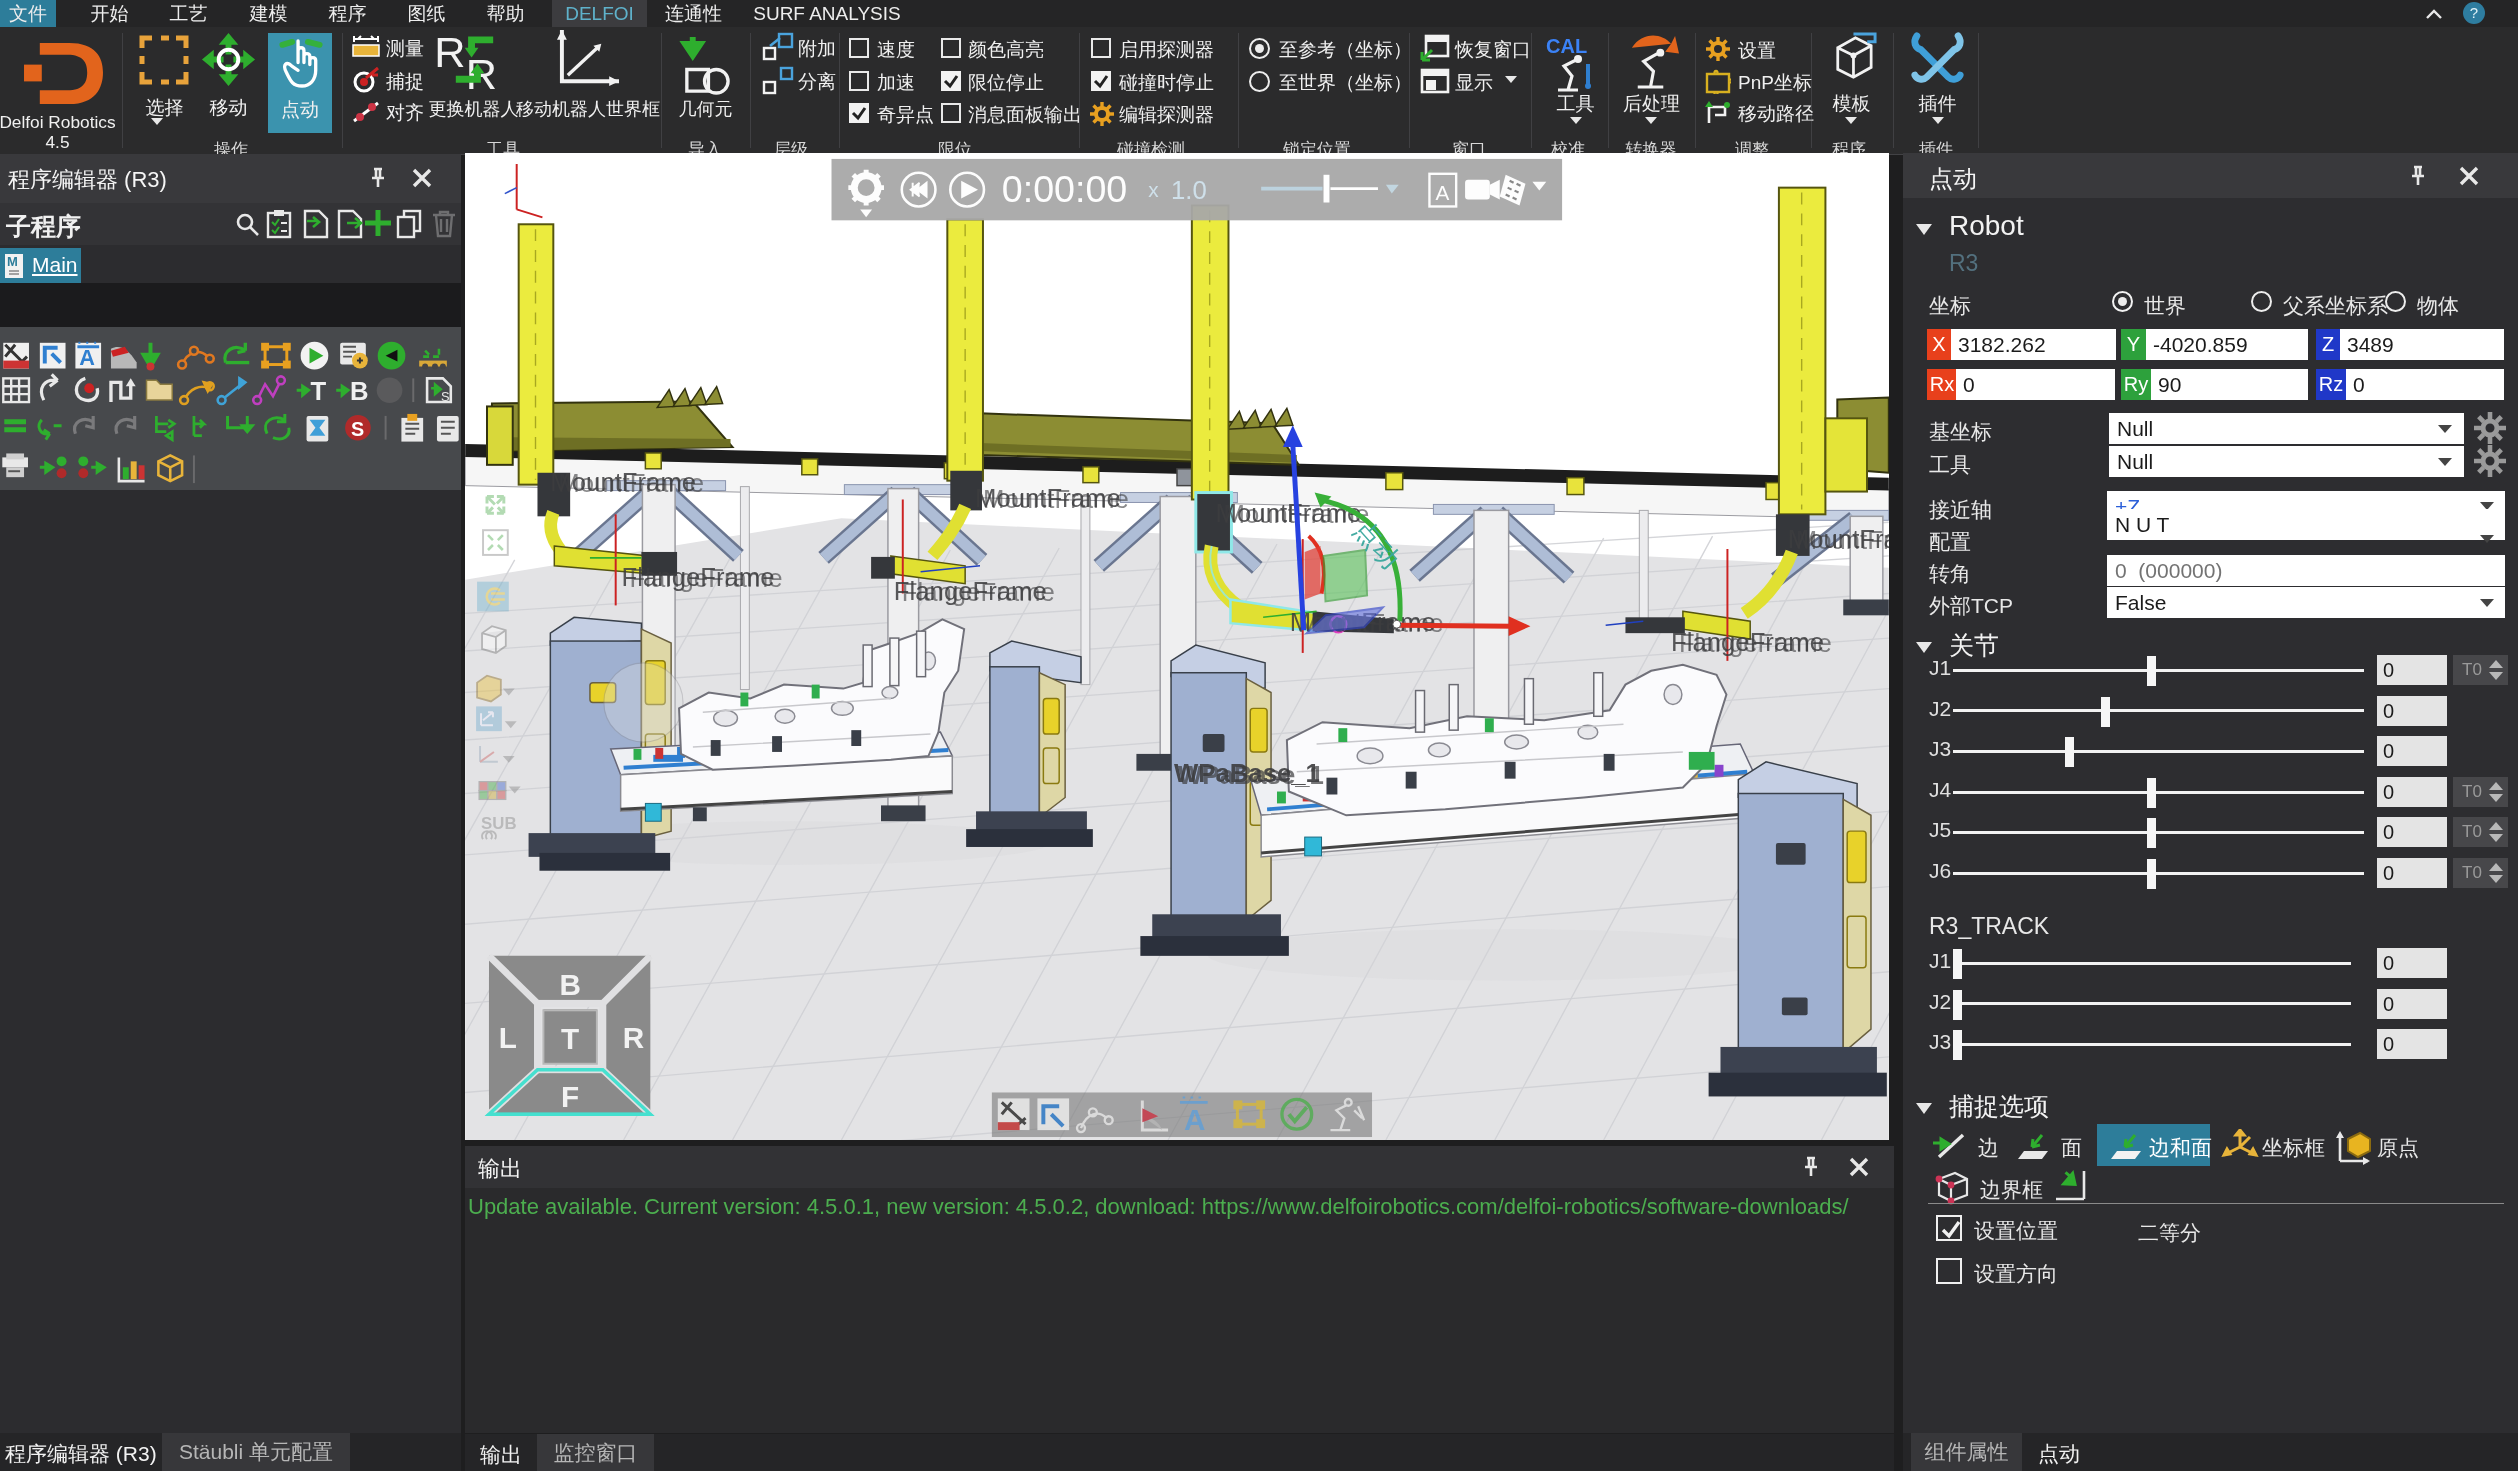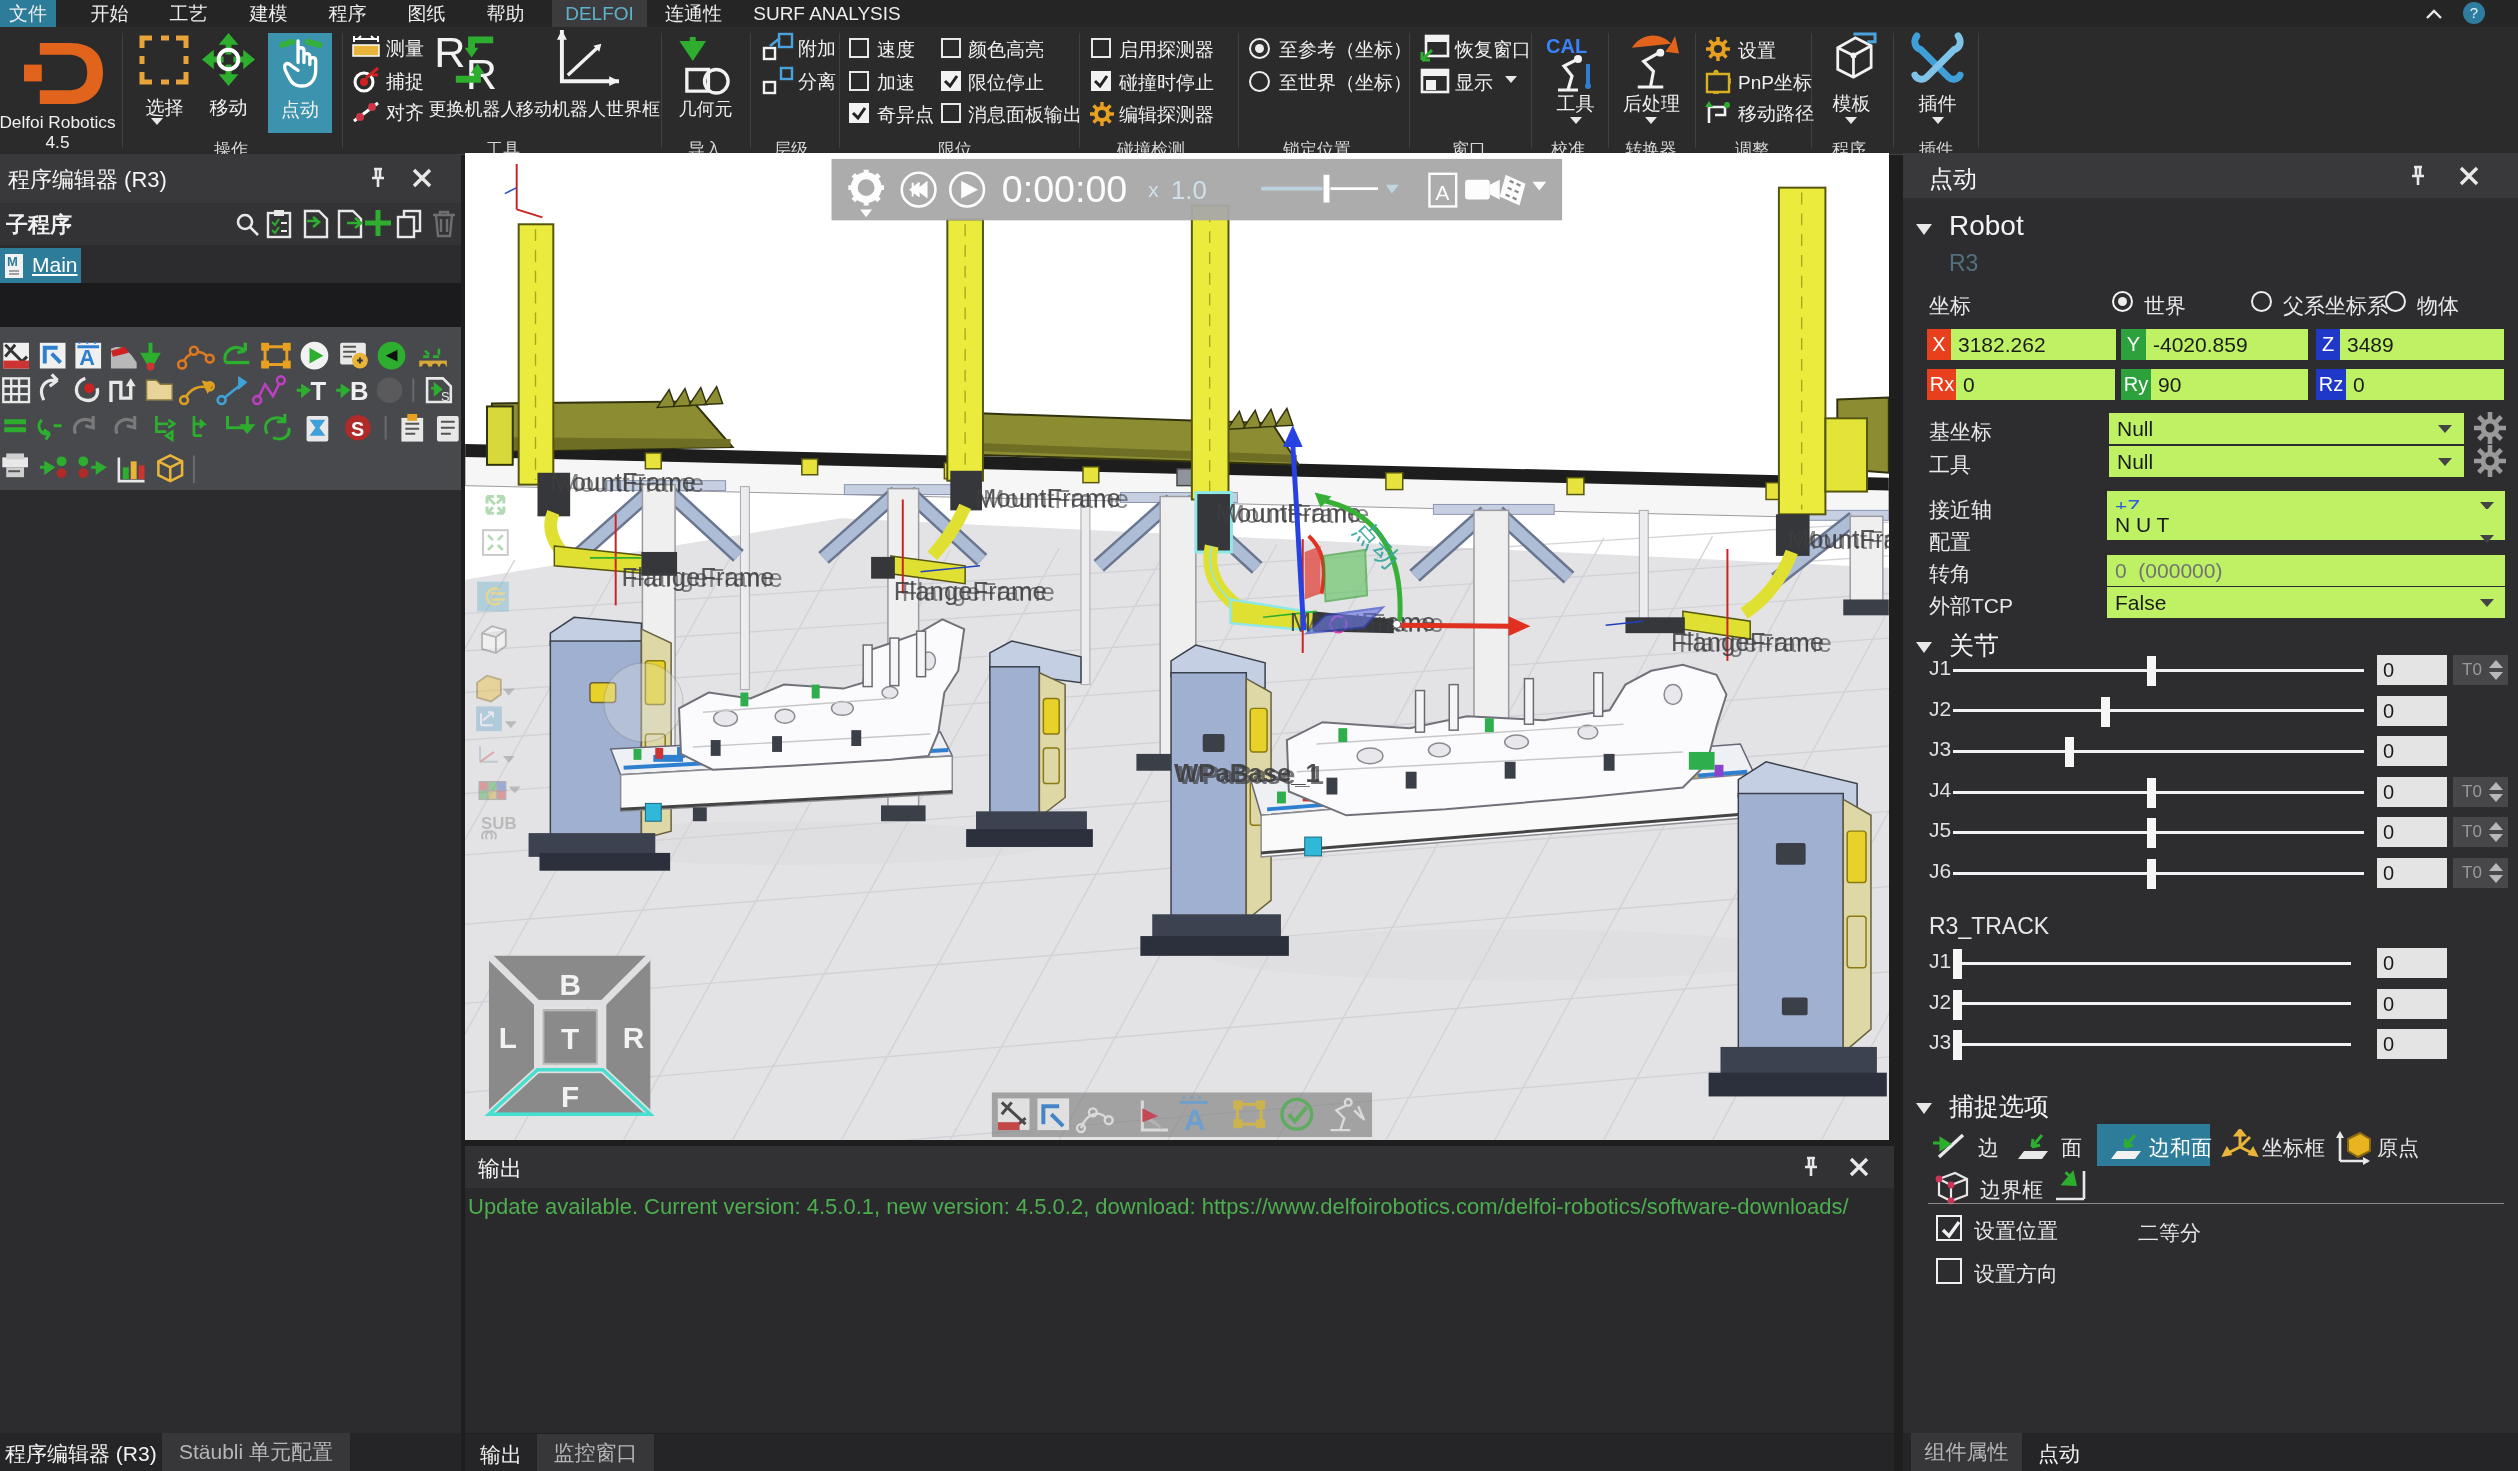--- a/index.html
+++ b/index.html
@@ -20,21 +20,21 @@
   .cbc svg{position:absolute;left:0;top:0;}
   .radio{position:absolute;width:21px;height:21px;border-radius:50%;border:2px solid #ededed;background:#2b2b2c;box-sizing:border-box;}
   .radio.sel::after{content:"";position:absolute;left:4px;top:4px;width:9px;height:9px;border-radius:50%;background:#ededed;}
   .dtri{position:absolute;width:0;height:0;border-left:6px solid transparent;border-right:6px solid transparent;border-top:7px solid #e8e8e8;}
   
   .ptitle{position:absolute;left:0;top:0;right:0;height:45px;background:#39393c;}
   .ptxt{position:absolute;left:12px;top:10px;font-size:22px;color:#f5f5f5;}
   
   #rightpanel{position:absolute;left:1903px;top:153px;width:616px;height:1318px;background:#2d2d30;}
   .rlabel{position:absolute;font-size:21px;color:#e8e8e8;white-space:nowrap;}
-  .field{position:absolute;background:#bef264;color:#1b1b1b;font-size:21px;box-sizing:border-box;}
+  .field{position:absolute;background:#ffffff;color:#1b1b1b;font-size:21px;box-sizing:border-box;}
   .badge{position:absolute;color:#fff;font-size:20px;text-align:center;}
   .ddarrow{position:absolute;width:0;height:0;border-left:7px solid transparent;border-right:7px solid transparent;border-top:8px solid #444;}
   .slider-line{position:absolute;height:3px;background:#f2f2f2;}
   .slider-h{position:absolute;width:9px;height:30px;background:#f6f6f6;}
   .valbox{position:absolute;width:70px;height:30px;background:#e4e4e4;color:#1b1b1b;font-size:20px;padding-left:6px;box-sizing:border-box;}
   .tospin{position:absolute;width:55px;height:30px;background:#47474a;color:#9a9a9a;font-size:17px;}
   .jlab{position:absolute;font-size:21px;color:#e0e0e0;}
   
   .tab-act{position:absolute;font-size:21px;color:#f2f2f2;white-space:nowrap;}
   .tab-ina{position:absolute;background:#37373a;color:#b6b6b6;font-size:21px;text-align:center;white-space:nowrap;}
@@ -287,21 +287,21 @@
   <div style="position:absolute;left:0;top:0;width:461px;height:49px;background:#39393c;">
     <div style="position:absolute;left:8px;top:11px;font-size:22px;color:#f5f5f5;">程序编辑器 (R3)</div>
     <svg style="position:absolute;left:366px;top:12px;" width="24" height="24" viewBox="0 0 24 24">
           <path d="M8 3 H16 M10 3 V12 H6 L12 12 L18 12 H14 V3 M12 12 V21" stroke="#e8e8e8" stroke-width="2.6" fill="none"></path>
         </svg>
     <svg style="position:absolute;left:410px;top:12px;" width="24" height="24" viewBox="0 0 24 24">
           <path d="M4 4 L20 20 M20 4 L4 20" stroke="#e8e8e8" stroke-width="3.4"></path>
         </svg>
   </div>
   <div style="position:absolute;left:0;top:49px;width:461px;height:42px;background:#333336;">
-    <div style="position:absolute;left:6px;top:7px;font-size:22px;font-weight:bold;color:#f0f0f0;">子程序</div>
+    <div style="position:absolute;left:6px;top:7px;font-size:25px;font-weight:bold;color:#f0f0f0;">子程序</div>
     <svg style="position:absolute;left:234px;top:8px;" width="26" height="26" viewBox="0 0 26 26">
           <circle cx="11" cy="11" r="7" stroke="#e8e8e8" stroke-width="2.6" fill="none"></circle>
           <path d="M16 16 L24 24" stroke="#e8e8e8" stroke-width="2.6"></path>
         </svg>
     <svg style="position:absolute;left:265px;top:6px;" width="28" height="30" viewBox="0 0 28 30">
           <rect x="3" y="4" width="22" height="24" fill="none" stroke="#e8e8e8" stroke-width="2.4"></rect>
           <rect x="9" y="1" width="10" height="6" fill="#e8e8e8"></rect>
           <path d="M7 13 L10 16 L14 10 M7 21 L10 24 L14 18" stroke="#2eae2e" stroke-width="2" fill="none"></path>
           <path d="M16 14 H22 M16 22 H22" stroke="#e8e8e8" stroke-width="2"></path>
         </svg>

